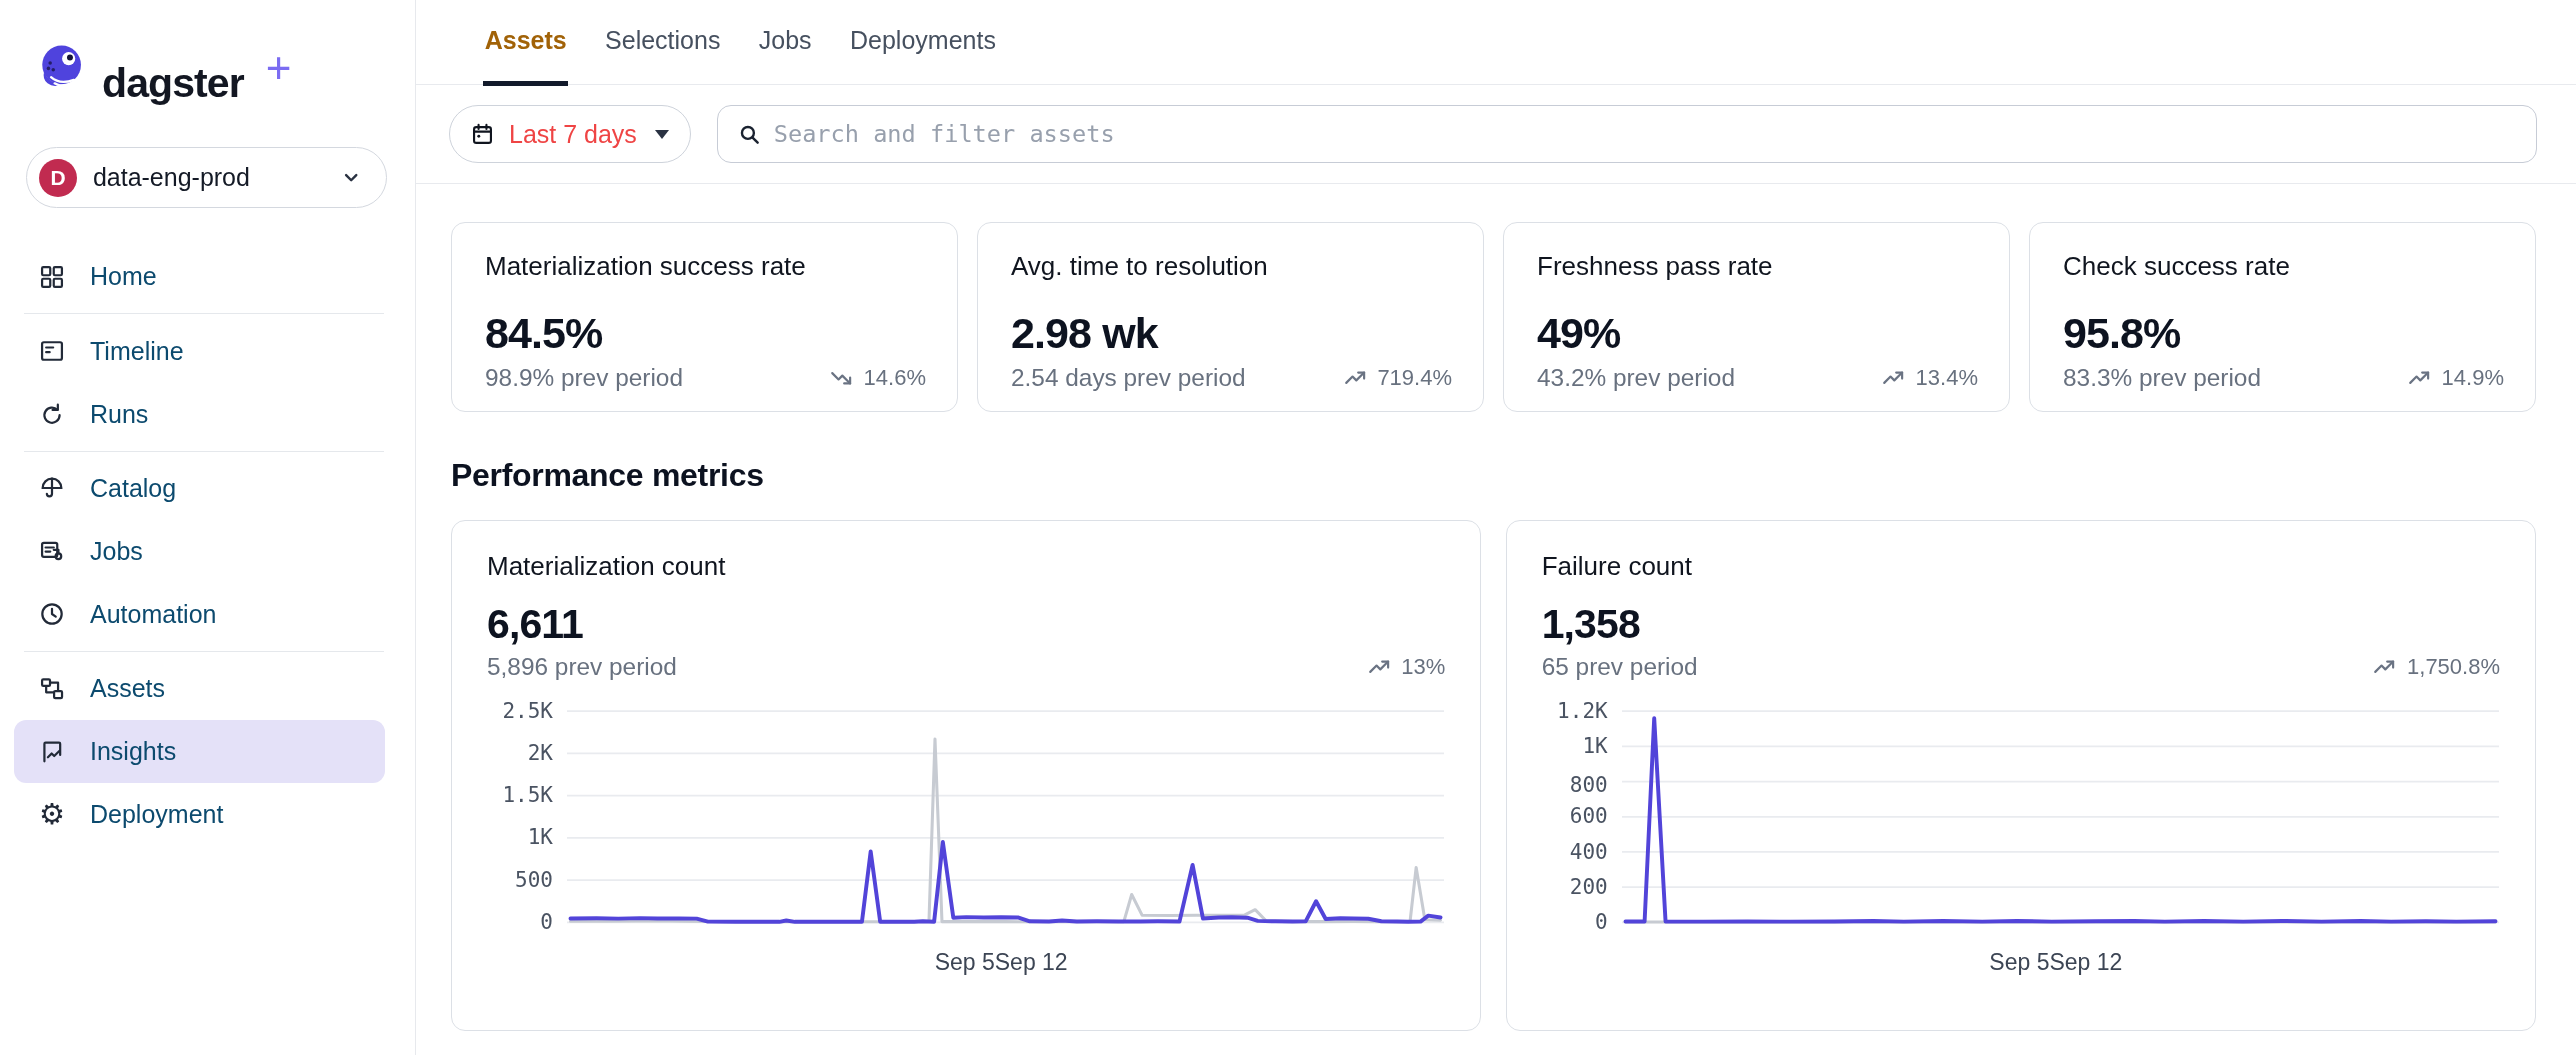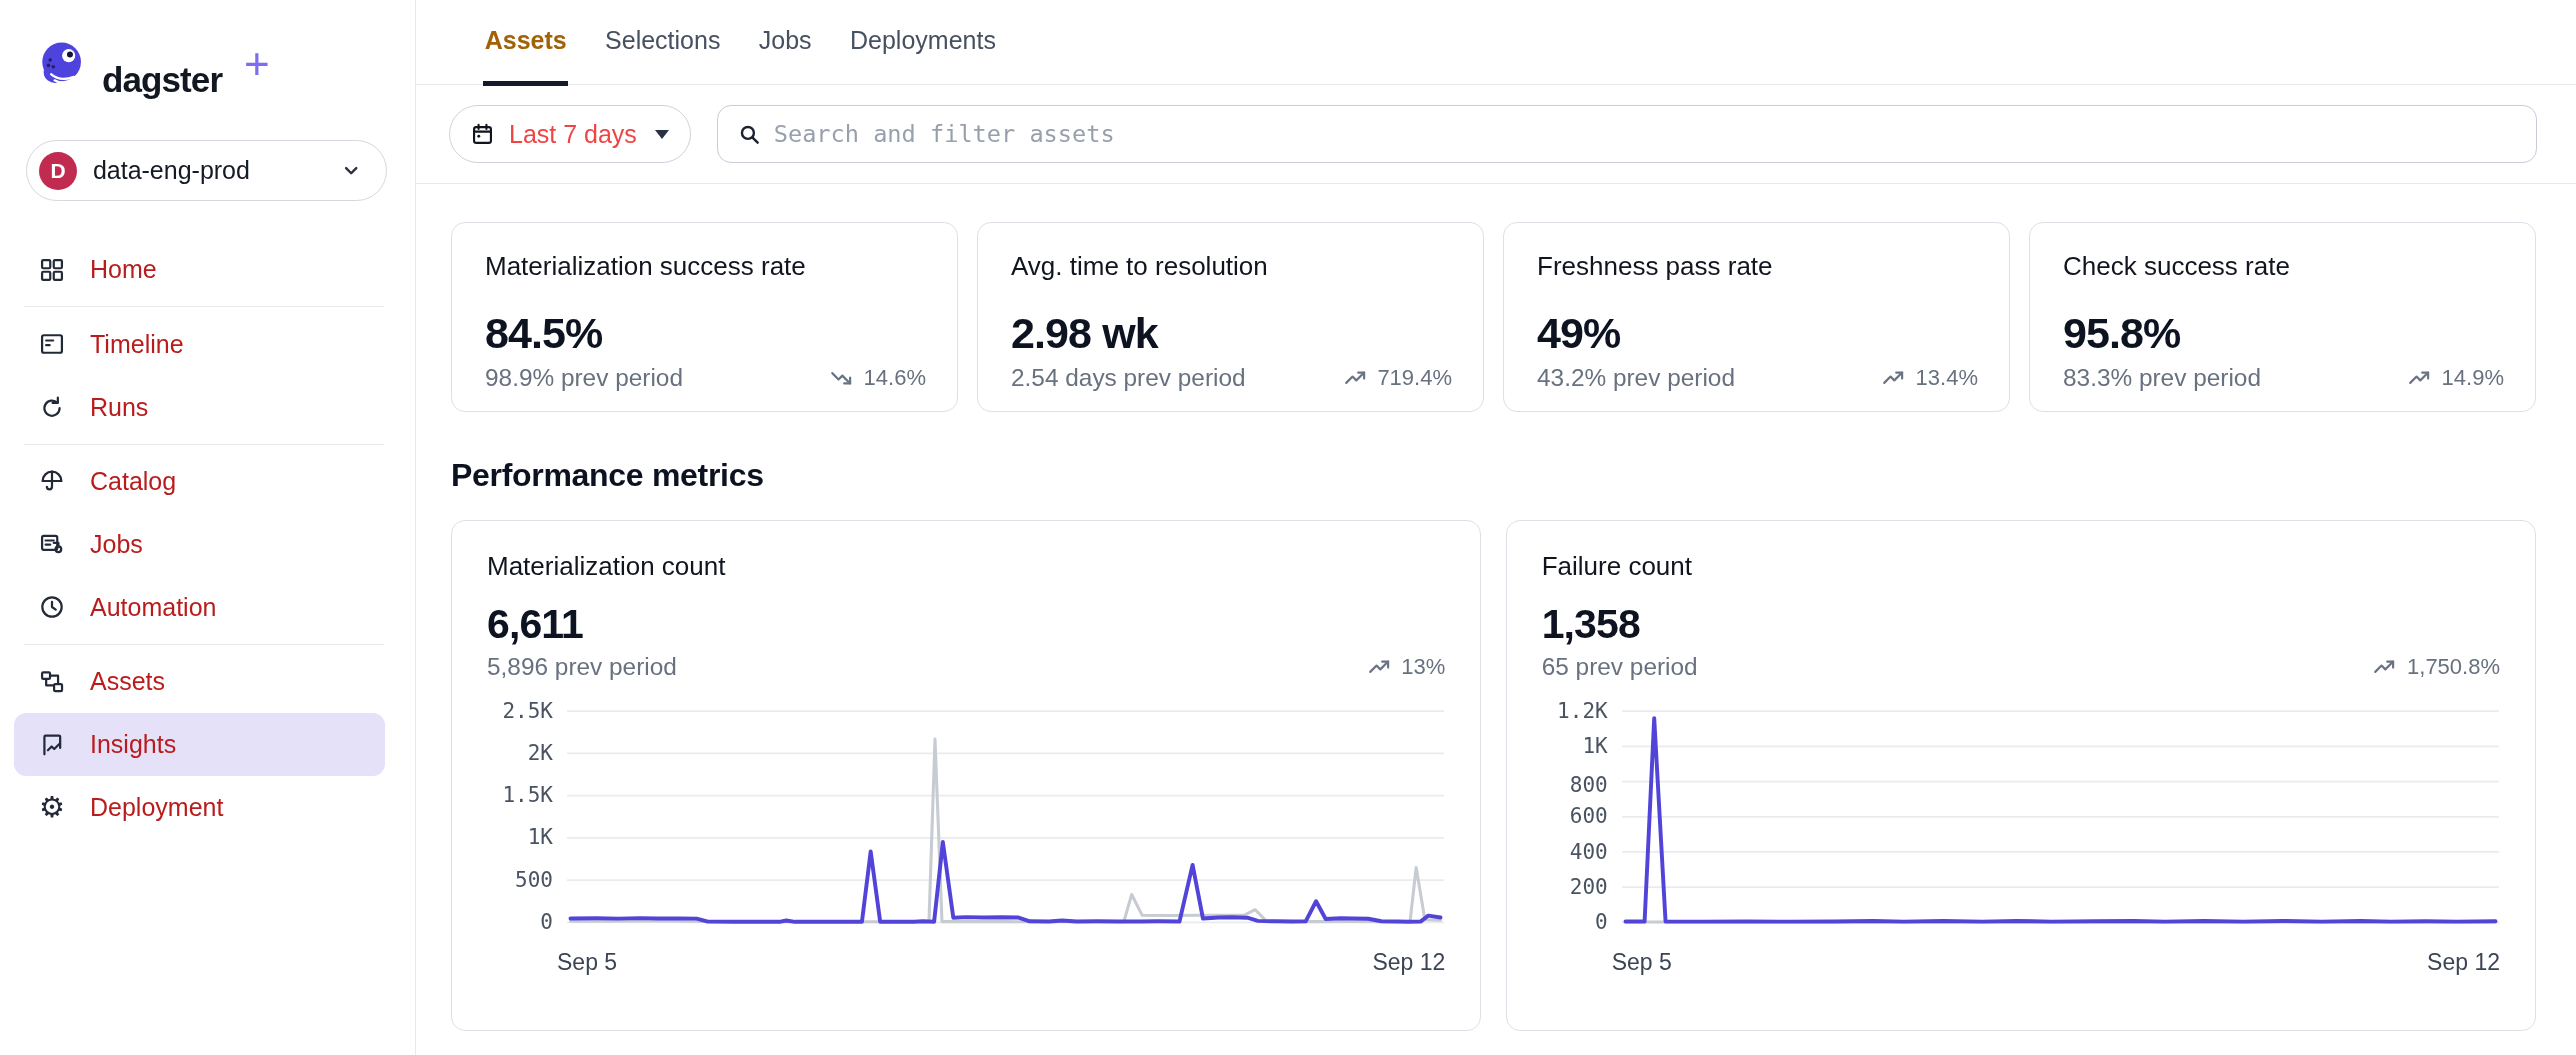--- a/index.html
+++ b/index.html
@@ -4,33 +4,33 @@
 <style>
   * { margin:0; padding:0; box-sizing:border-box; }
   html,body { width:2576px; height:1056px; overflow:hidden; background:#fff;
     font-family:"Liberation Sans", sans-serif; color:#0D1420; }
   .app { display:flex; width:100%; height:100%; }
 
   
   .sidebar { width:416px; flex:0 0 416px; border-right:1.7px solid #E7E9ED; padding-top:23px; }
   .logo-row { display:flex; align-items:center; gap:14px; padding:5.2px 0 0 37px; }
   .logo-mark { width:51px; height:51px; }
-  .wordmark { font-size:35px; font-weight:600; letter-spacing:-0.9px; color:#131722;margin-top:32px; }
+  .wordmark { font-size:41px; font-weight:600; letter-spacing:-0.9px; color:#131722;margin-top:32px; }
   .wordmark-plus { font-size:44px; font-weight:500; margin-left:7.9px; }
   .switcher { margin:40px 28px 0 26px; height:61px; border:1.7px solid #D4D8DF; border-radius:31px;
     display:flex; align-items:center; padding:0 23px 0 12.2px; gap:15.7px; cursor:pointer; background:#fff; }
   .avatar { width:38px; height:38px; border-radius:50%; color:#fff; font-size:21px; font-weight:700;
     display:flex; align-items:center; justify-content:center; }
   .switcher-label { font-size:25px; color:#141A26; flex:1; }
   .nav { margin-top:37px; }
   .nav-item { display:flex; align-items:center; gap:23px; height:63px; margin:0 30px 0 14px;
     padding-left:23px; border-radius:12.2px; cursor:pointer; }
   .nav-item .nav-icon { width:30px; height:30px; display:flex; align-items:center; justify-content:center; }
   .nav-item svg { stroke:#222A38; }
-  .nav-label { font-size:25px; color:#b91c1c; }
+  .nav-label { font-size:25px; color:#0c4a6e; }
   .nav-divider { height:0; border-top:1.7px solid #E5E8EC; margin:5.2px 31px 5.2px 24.4px; }
   .gear-glyph { font-size:29px; line-height:1; color:#222A38; font-family:"DejaVu Sans", sans-serif; }
 
   
   .main { flex:1; display:flex; flex-direction:column; min-width:0; }
   .tabbar { height:85px; border-bottom:1.7px solid #E8EAEE; display:flex; align-items:stretch;
     gap:35px; padding-left:67px; }
   .tab { display:flex; align-items:center; font-size:25px; color:#46505F; font-weight:500;
     border-bottom:5.2px solid transparent; margin-bottom:-1.7px; padding:0 1.7px; cursor:pointer; }
   .tab.active { color:#a16207; font-weight:700; border-bottom-color:#121A2B; }
@@ -64,21 +64,21 @@
   .charts-grid { display:grid; grid-template-columns:1fr 1fr; gap:24.4px; margin-top:26px; }
   .chart-card { height:511px; padding:30px 35px 0 35px; }
   .chart-value { font-size:41px; font-weight:700; letter-spacing:-0.9px; color:#0D1320; margin-top:19px; }
   .chart-prev-row { display:flex; justify-content:space-between; align-items:center; margin-top:5.2px; }
   .chart-area { display:flex; margin-top:23px; }
   .chart-gutter { width:80px; position:relative; }
   .tick-label { position:absolute; right:14px; font-family:"DejaVu Sans Mono", monospace;
     font-size:21px; color:#4A5362; white-space:nowrap;text-align:right; }
   .chart-plot { flex:1; height:229px; position:relative; }
   .chart-plot svg { position:absolute; inset:0; }
-  .x-row { display:flex; justify-content:space-between; margin:15.7px 0 0 70px; }
+  .x-row { display:flex; justify-content:center; margin:15.7px 0 0 70px; }
   .x-label { font-size:23px; color:#3C4554; }
 </style>
 </head>
 <body>
 
 <div class="app">
 
   <aside class="sidebar">
     <div class="logo-row">
       <svg class="logo-mark" viewBox="0 0 58 58">

